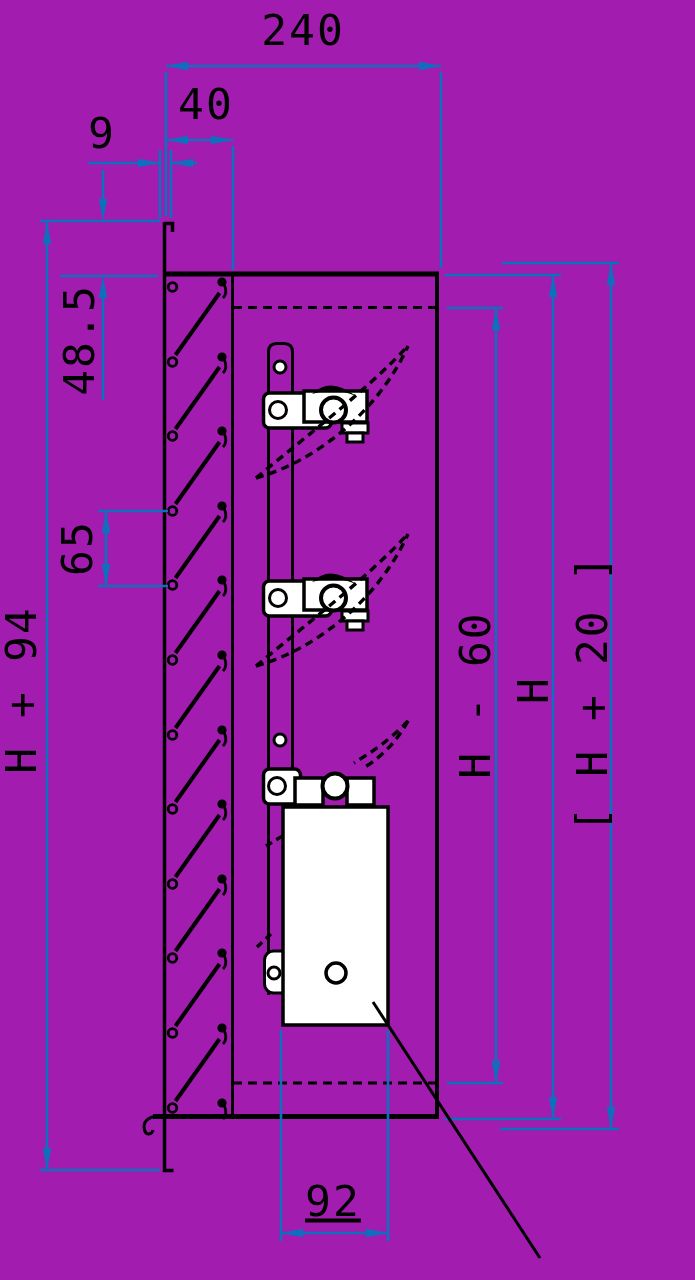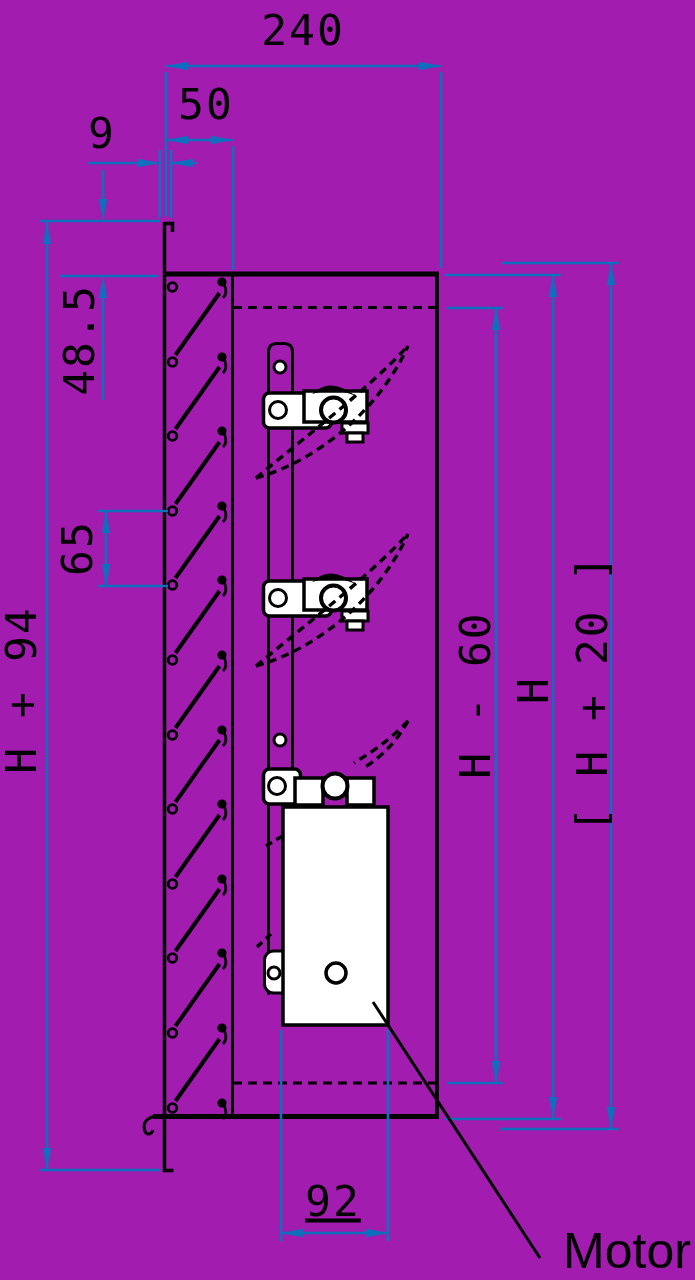--- a/index.html
+++ b/index.html
@@ -215,24 +215,23 @@
     <line x1="388" y1="1030" x2="388" y2="1241" class="b" stroke-width="2.6"></line>
     <line x1="281" y1="1233" x2="388" y2="1233" class="b" stroke-width="2.6"></line>
     <polygon points="281,1233 303,1228.8 303,1237.2" class="bf"></polygon>
     <polygon points="388,1233 366,1228.8 366,1237.2" class="bf"></polygon>
   </g>
 
   <line x1="373" y1="1002" x2="540" y2="1258" class="k" stroke-width="3"></line>
 </svg>
 
 <div class="dim-label" style="left:303px;top:30px;">240</div>
-<div class="dim-label" style="left:206px;top:104px;">50</div>
+<div class="dim-label" style="left:206px;top:104px;">40</div>
 <div class="dim-label" style="left:102px;top:133px;">9</div>
 <div class="dim-label rot" style="left:79px;top:340px;">48.5</div>
 <div class="dim-label rot" style="left:77px;top:548px;">65</div>
 <div class="dim-label rot" style="left:21px;top:690px;">H + 94</div>
 <div class="dim-label rot" style="left:475px;top:695px;">H - 60</div>
 <div class="dim-label rot" style="left:533px;top:690px;">H</div>
 <div class="dim-label rot" style="left:592px;top:693px;">[ H + 20 ]</div>
 <div class="dim-label" style="left:333px;top:1201px;text-decoration:underline;">92</div>
-<div class="callout-label" style="left:627px;top:1251px;">Motor</div>
 
 </div>
 
 </body></html>

